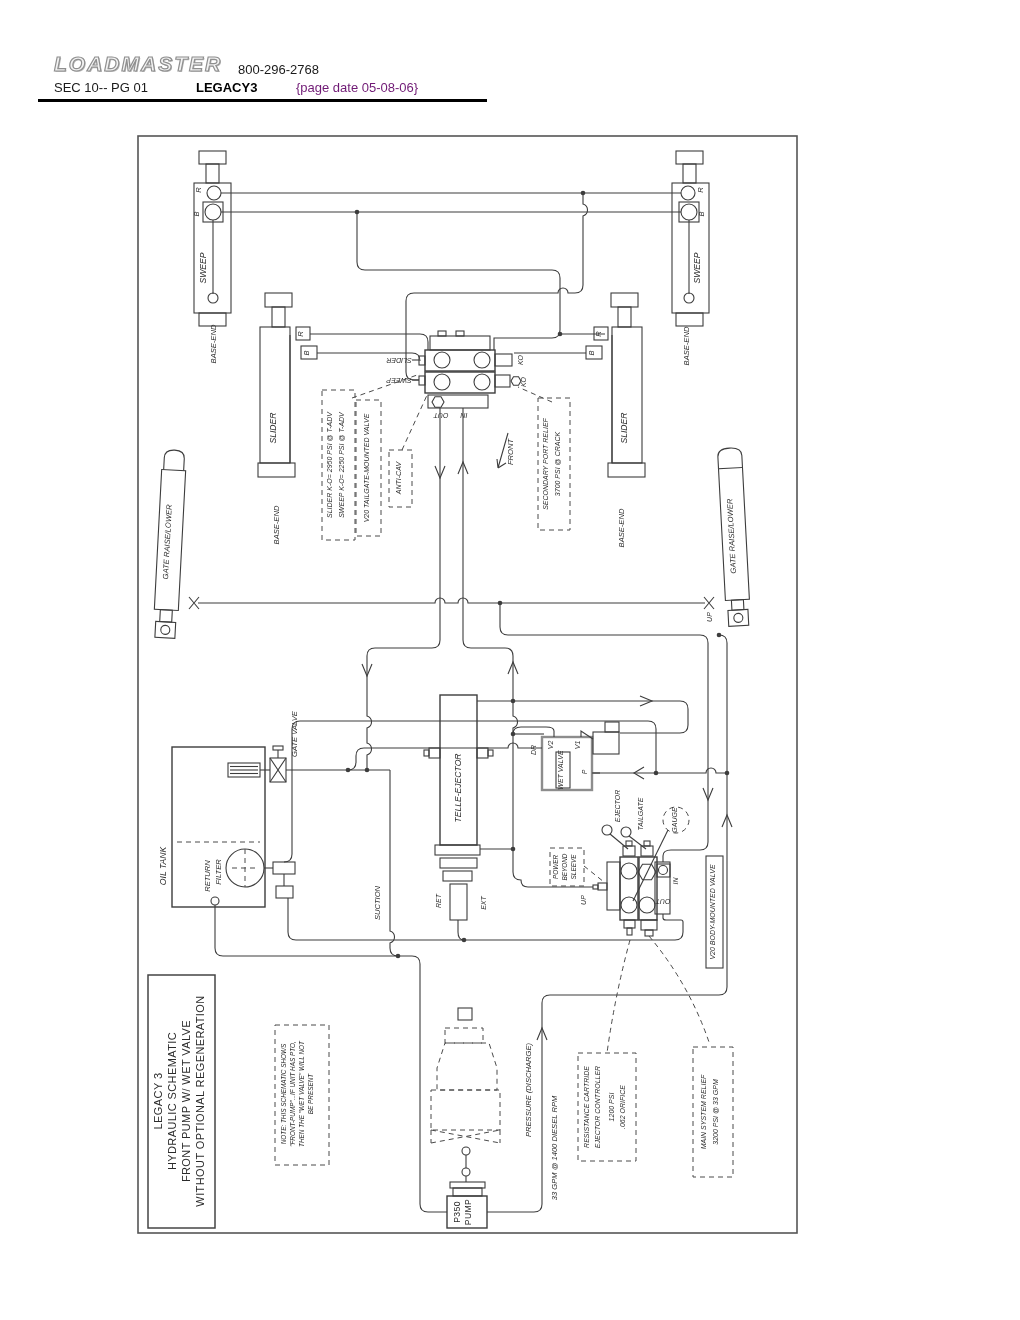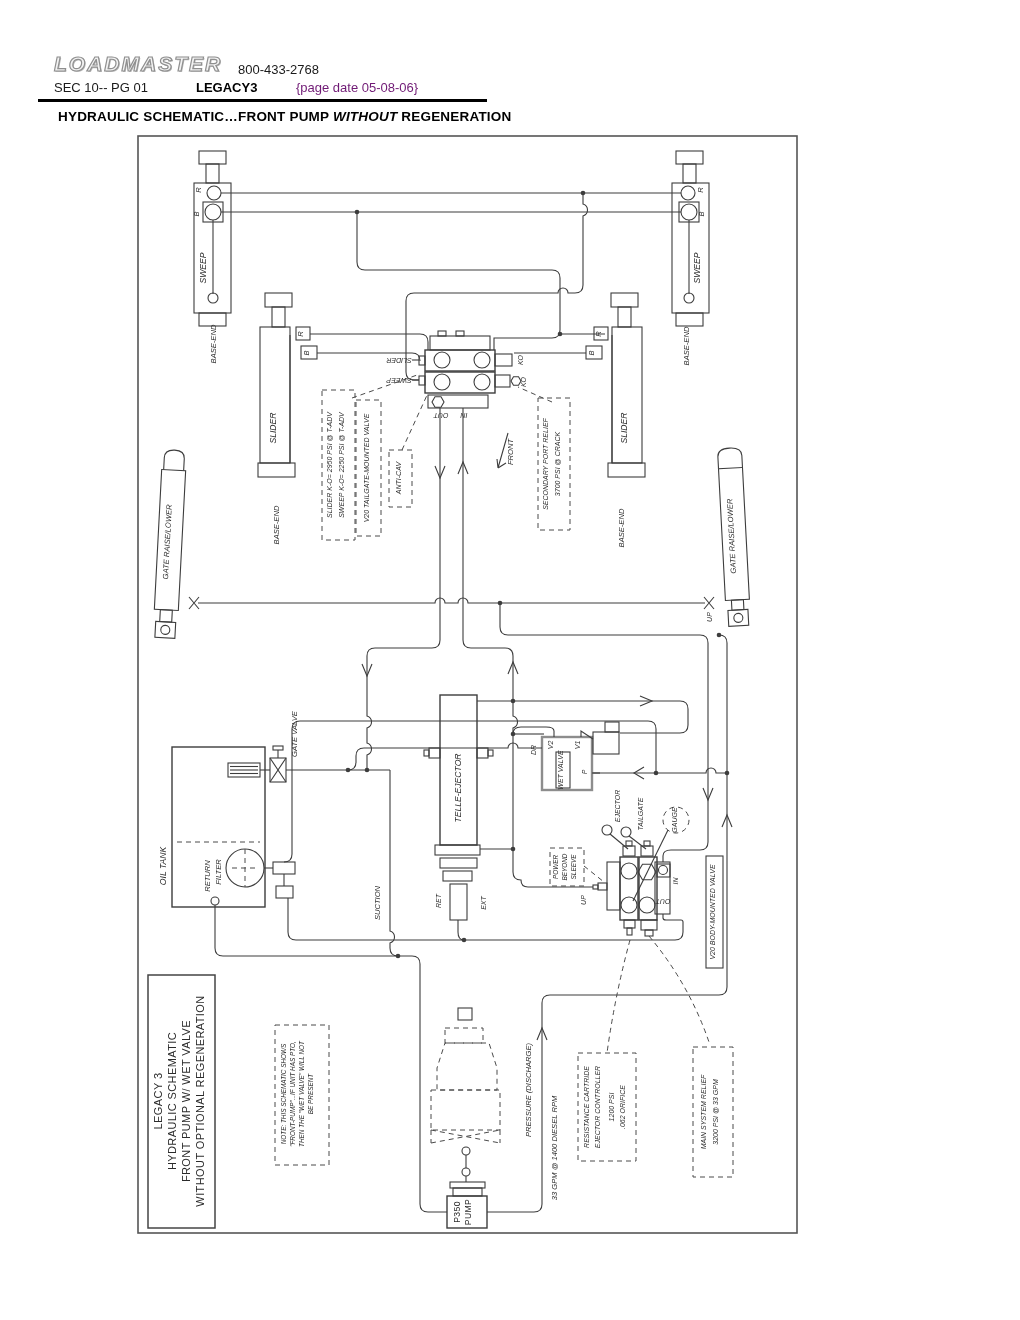--- a/index.html
+++ b/index.html
@@ -22,26 +22,25 @@
   .t{font-family:"Liberation Sans",sans-serif;font-style:italic;fill:#2b2b2b;}
   .u{font-style:normal;letter-spacing:.4px;}
   .s6{font-size:6.4px;}.s7{font-size:7px;}.s75{font-size:7.6px;}.s8{font-size:8.6px;}.s11{font-size:11px;}
 </style>
 </head>
 <body>
 
 <div class="page">
 
   <div class="hdr-logo">LOADMASTER</div>
-  <div class="hdr-phone">800-433-2768</div>
+  <div class="hdr-phone">800-296-2768</div>
   <div class="hdr-sec">SEC 10-- PG 01</div>
   <div class="hdr-model">LEGACY3</div>
   <div class="hdr-date">{page date 05-08-06}</div>
   <div class="hdr-rule"></div>
-  <div class="hdr-title"><span>HYDRAULIC SCHEMATIC…FRONT PUMP </span><i>WITHOUT</i><span> REGENERATION</span></div>
 
   <svg width="1020" height="1320" viewBox="0 0 1020 1320">
 
     <g>
       <rect x="138" y="136" width="659" height="1097" fill="none" stroke="#555" stroke-width="1.6"></rect>
     </g>
 
     <g>
       <rect class="ln" x="199" y="151" width="27" height="13"></rect>
       <rect class="ln" x="206" y="164" width="13" height="19"></rect>

